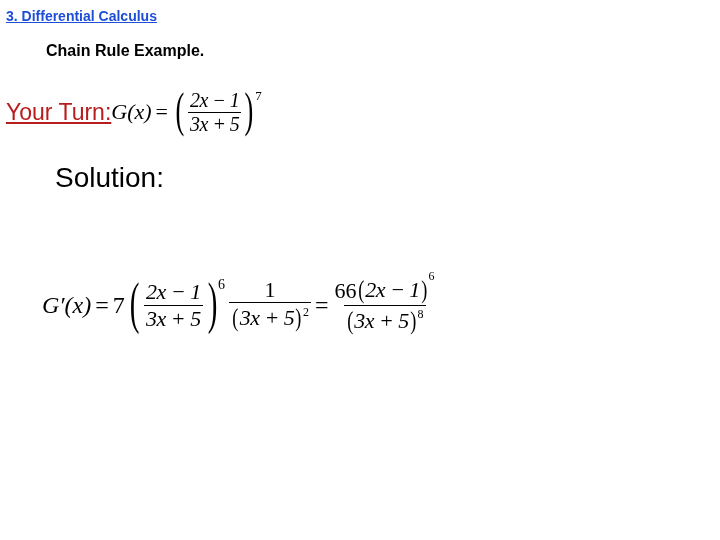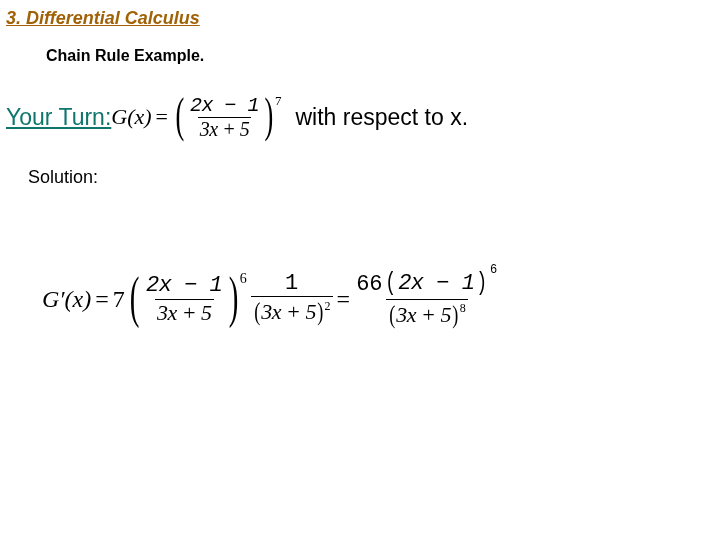--- a/index.html
+++ b/index.html
@@ -7,41 +7,40 @@
     padding: 0;
     width: 720px;
     height: 540px;
     background: #fff;
     font-family: Arial, Helvetica, sans-serif;
     color: #000;
     position: relative;
     overflow: hidden;
   }
   .section-heading {
-    font-style: italic;
     font-weight: bold;
-    color: #a16207;
+    color: #1d4ed8;
     text-decoration: underline;
-    font-size: 18px;
+    font-size: 14px;
     padding: 8px 0 0 6px;
   }
   .subhead {
     font-weight: bold;
     font-size: 16px;
     padding: 18px 0 0 46px;
   }
   .prompt-line {
     font-size: 23px;
     padding: 28px 0 0 6px;
     display: flex;
     align-items: center;
     flex-wrap: nowrap;
   }
   .your-turn {
-    color: #0f766e;
+    color: #b91c1c;
     text-decoration: underline;
   }
   .differentiate {
     text-decoration: underline;
     margin-left: 6px;
     margin-right: 10px;
   }
   .with-respect {
     margin-left: 14px;
   }
@@ -63,38 +62,38 @@
     top: -2px;
   }
   .frac {
     display: inline-flex;
     flex-direction: column;
     align-items: center;
     vertical-align: middle;
     line-height: 1.05;
     font-size: 20px;
   }
-  .frac .num { padding: 0 2px 1px 2px; font-family: Liberation Mono, monospace; }
+  .frac .num { padding: 0 2px 1px 2px; }
   .frac .den { border-top: 1.4px solid #000; padding: 1px 2px 0 2px; }
   .sup {
     font-size: 13px;
     vertical-align: top;
     position: relative;
     top: -16px;
     margin-left: -2px;
   }
   .sup-small {
     font-size: 12px;
     vertical-align: top;
     position: relative;
     top: -6px;
   }
   .solution-label {
-    font-size: 18px;
-    padding: 26px 0 0 28px;
+    font-size: 28px;
+    padding: 26px 0 0 55px;
   }
   .solution-line {
     padding: 82px 0 0 42px;
     display: flex;
     align-items: center;
   }
   .solution-line .formula { font-size: 24px; }
   .solution-line .frac { font-size: 22px; }
   .paren-big {
     font-size: 58px;
@@ -137,21 +136,20 @@
     <span class="eq">=</span>
     <span class="paren">(</span>
     <span class="frac">
       <span class="num it tight">2x − 1</span>
       <span class="den it tight">3x + 5</span>
     </span>
     <span class="paren">)</span>
     <span class="sup">7</span>
   </span>
 
-  <span class="with-respect">with respect to x.</span>
 </div>
 
 <div class="solution-label">Solution:</div>
 
 <div class="solution-line">
   <span class="formula">
     <span class="it">G′(x)</span>
     <span class="eq">=</span>
     <span>7</span>
     <span class="paren-big">(</span>

